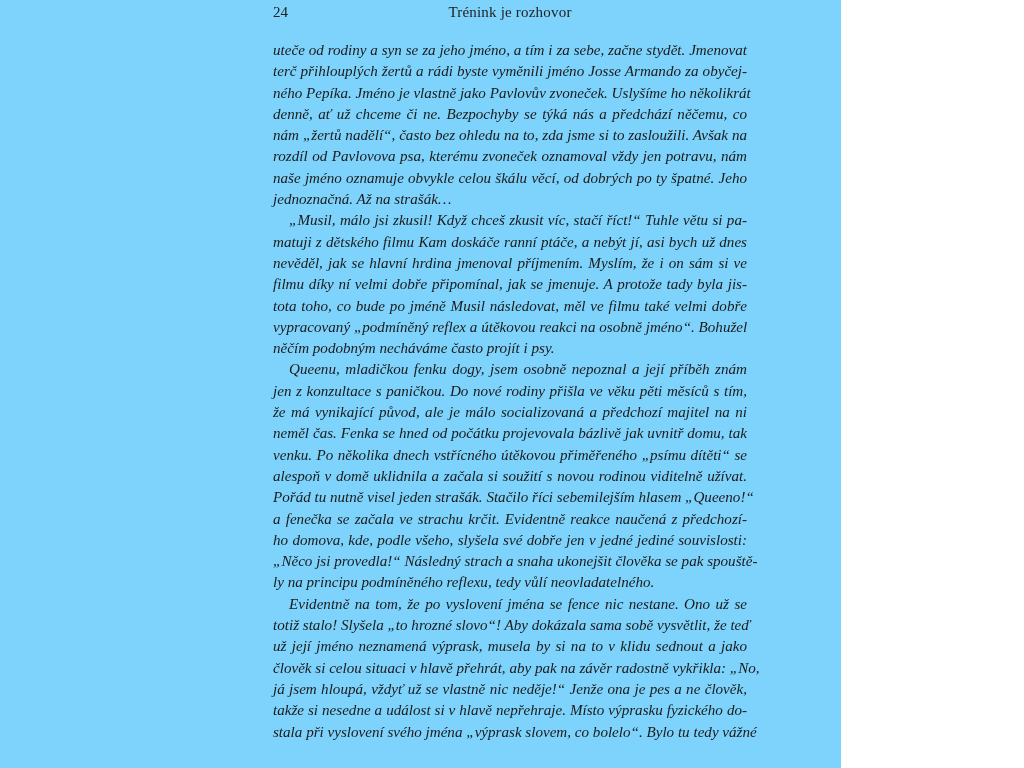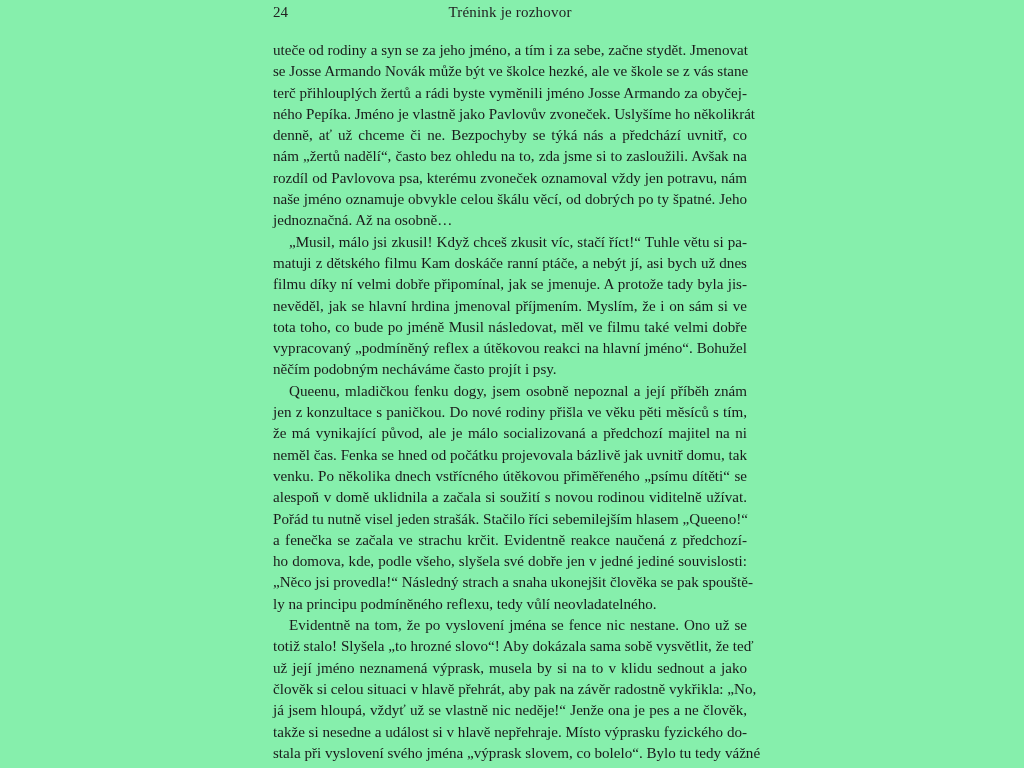--- a/index.html
+++ b/index.html
@@ -1,52 +1,51 @@
 <!DOCTYPE html>
 <html><head>
 <meta charset="utf-8">
 <style>
   html, body { margin:0; padding:0; background:#ffffff; }
   body { width:1024px; height:768px; overflow:hidden; position:relative; }
-  .page { position:absolute; left:0; top:0; width:1024px; height:768px; background:#86efac; }
+  .page { position:absolute; left:0; top:0; width:841px; height:768px; background:#7dd3fc; }
   .header { position:absolute; top:4px; left:273px; width:474px; height:20px;
     font-family:"Liberation Serif","DejaVu Serif",serif; font-size:15px; color:#222; }
   .pnum { position:absolute; left:0; top:0; }
   .running { position:absolute; left:0; right:0; top:0; text-align:center; letter-spacing:0.2px; }
   .body { position:absolute; left:273px; top:40px; width:474px;
     font-family:"Liberation Serif","DejaVu Serif",serif; font-size:15.1px; line-height:21.3px;
     color:#1a1a1a; }
-  .line { display:block; white-space:nowrap; text-align:justify; text-align-last:justify; height:21.3px; }
+  .line { display:block; white-space:nowrap; text-align:justify; text-align-last:justify; height:21.3px;font-style:italic; }
   .line.last { text-align-last:left; }
   .line.indent { padding-left:16px; }
 </style>
 </head>
 <body>
 
 <div class="page">
   <div class="header">
     <span class="pnum">24</span>
     <span class="running">Trénink je rozhovor</span>
   </div>
   <div class="body" id="body-text">
       <span class="line">uteče od rodiny a syn se za jeho jméno, a tím i za sebe, začne stydět. Jmenovat</span>
-      <span class="line">se Josse Armando Novák může být ve školce hezké, ale ve škole se z vás stane</span>
       <span class="line">terč přihlouplých žertů a rádi byste vyměnili jméno Josse Armando za obyčej-</span>
       <span class="line">ného Pepíka. Jméno je vlastně jako Pavlovův zvoneček. Uslyšíme ho několikrát</span>
-      <span class="line">denně, ať už chceme či ne. Bezpochyby se týká nás a předchází uvnitř, co</span>
+      <span class="line">denně, ať už chceme či ne. Bezpochyby se týká nás a předchází něčemu, co</span>
       <span class="line">nám „žertů nadělí“, často bez ohledu na to, zda jsme si to zasloužili. Avšak na</span>
       <span class="line">rozdíl od Pavlovova psa, kterému zvoneček oznamoval vždy jen potravu, nám</span>
       <span class="line">naše jméno oznamuje obvykle celou škálu věcí, od dobrých po ty špatné. Jeho</span>
-      <span class="line last">jednoznačná. Až na osobně…</span>
+      <span class="line last">jednoznačná. Až na strašák…</span>
       <span class="line indent">„Musil, málo jsi zkusil! Když chceš zkusit víc, stačí říct!“ Tuhle větu si pa-</span>
       <span class="line">matuji z dětského filmu Kam doskáče ranní ptáče, a nebýt jí, asi bych už dnes</span>
+      <span class="line">nevěděl, jak se hlavní hrdina jmenoval příjmením. Myslím, že i on sám si ve</span>
       <span class="line">filmu díky ní velmi dobře připomínal, jak se jmenuje. A protože tady byla jis-</span>
-      <span class="line">nevěděl, jak se hlavní hrdina jmenoval příjmením. Myslím, že i on sám si ve</span>
       <span class="line">tota toho, co bude po jméně Musil následovat, měl ve filmu také velmi dobře</span>
-      <span class="line">vypracovaný „podmíněný reflex a útěkovou reakci na hlavní jméno“. Bohužel</span>
+      <span class="line">vypracovaný „podmíněný reflex a útěkovou reakci na osobně jméno“. Bohužel</span>
       <span class="line last">něčím podobným necháváme často projít i psy.</span>
       <span class="line indent">Queenu, mladičkou fenku dogy, jsem osobně nepoznal a její příběh znám</span>
       <span class="line">jen z konzultace s paničkou. Do nové rodiny přišla ve věku pěti měsíců s tím,</span>
       <span class="line">že má vynikající původ, ale je málo socializovaná a předchozí majitel na ni</span>
       <span class="line">neměl čas. Fenka se hned od počátku projevovala bázlivě jak uvnitř domu, tak</span>
       <span class="line">venku. Po několika dnech vstřícného útěkovou přiměřeného „psímu dítěti“ se</span>
       <span class="line">alespoň v domě uklidnila a začala si soužití s novou rodinou viditelně užívat.</span>
       <span class="line">Pořád tu nutně visel jeden strašák. Stačilo říci sebemilejším hlasem „Queeno!“</span>
       <span class="line">a fenečka se začala ve strachu krčit. Evidentně reakce naučená z předchozí-</span>
       <span class="line">ho domova, kde, podle všeho, slyšela své dobře jen v jedné jediné souvislosti:</span>

